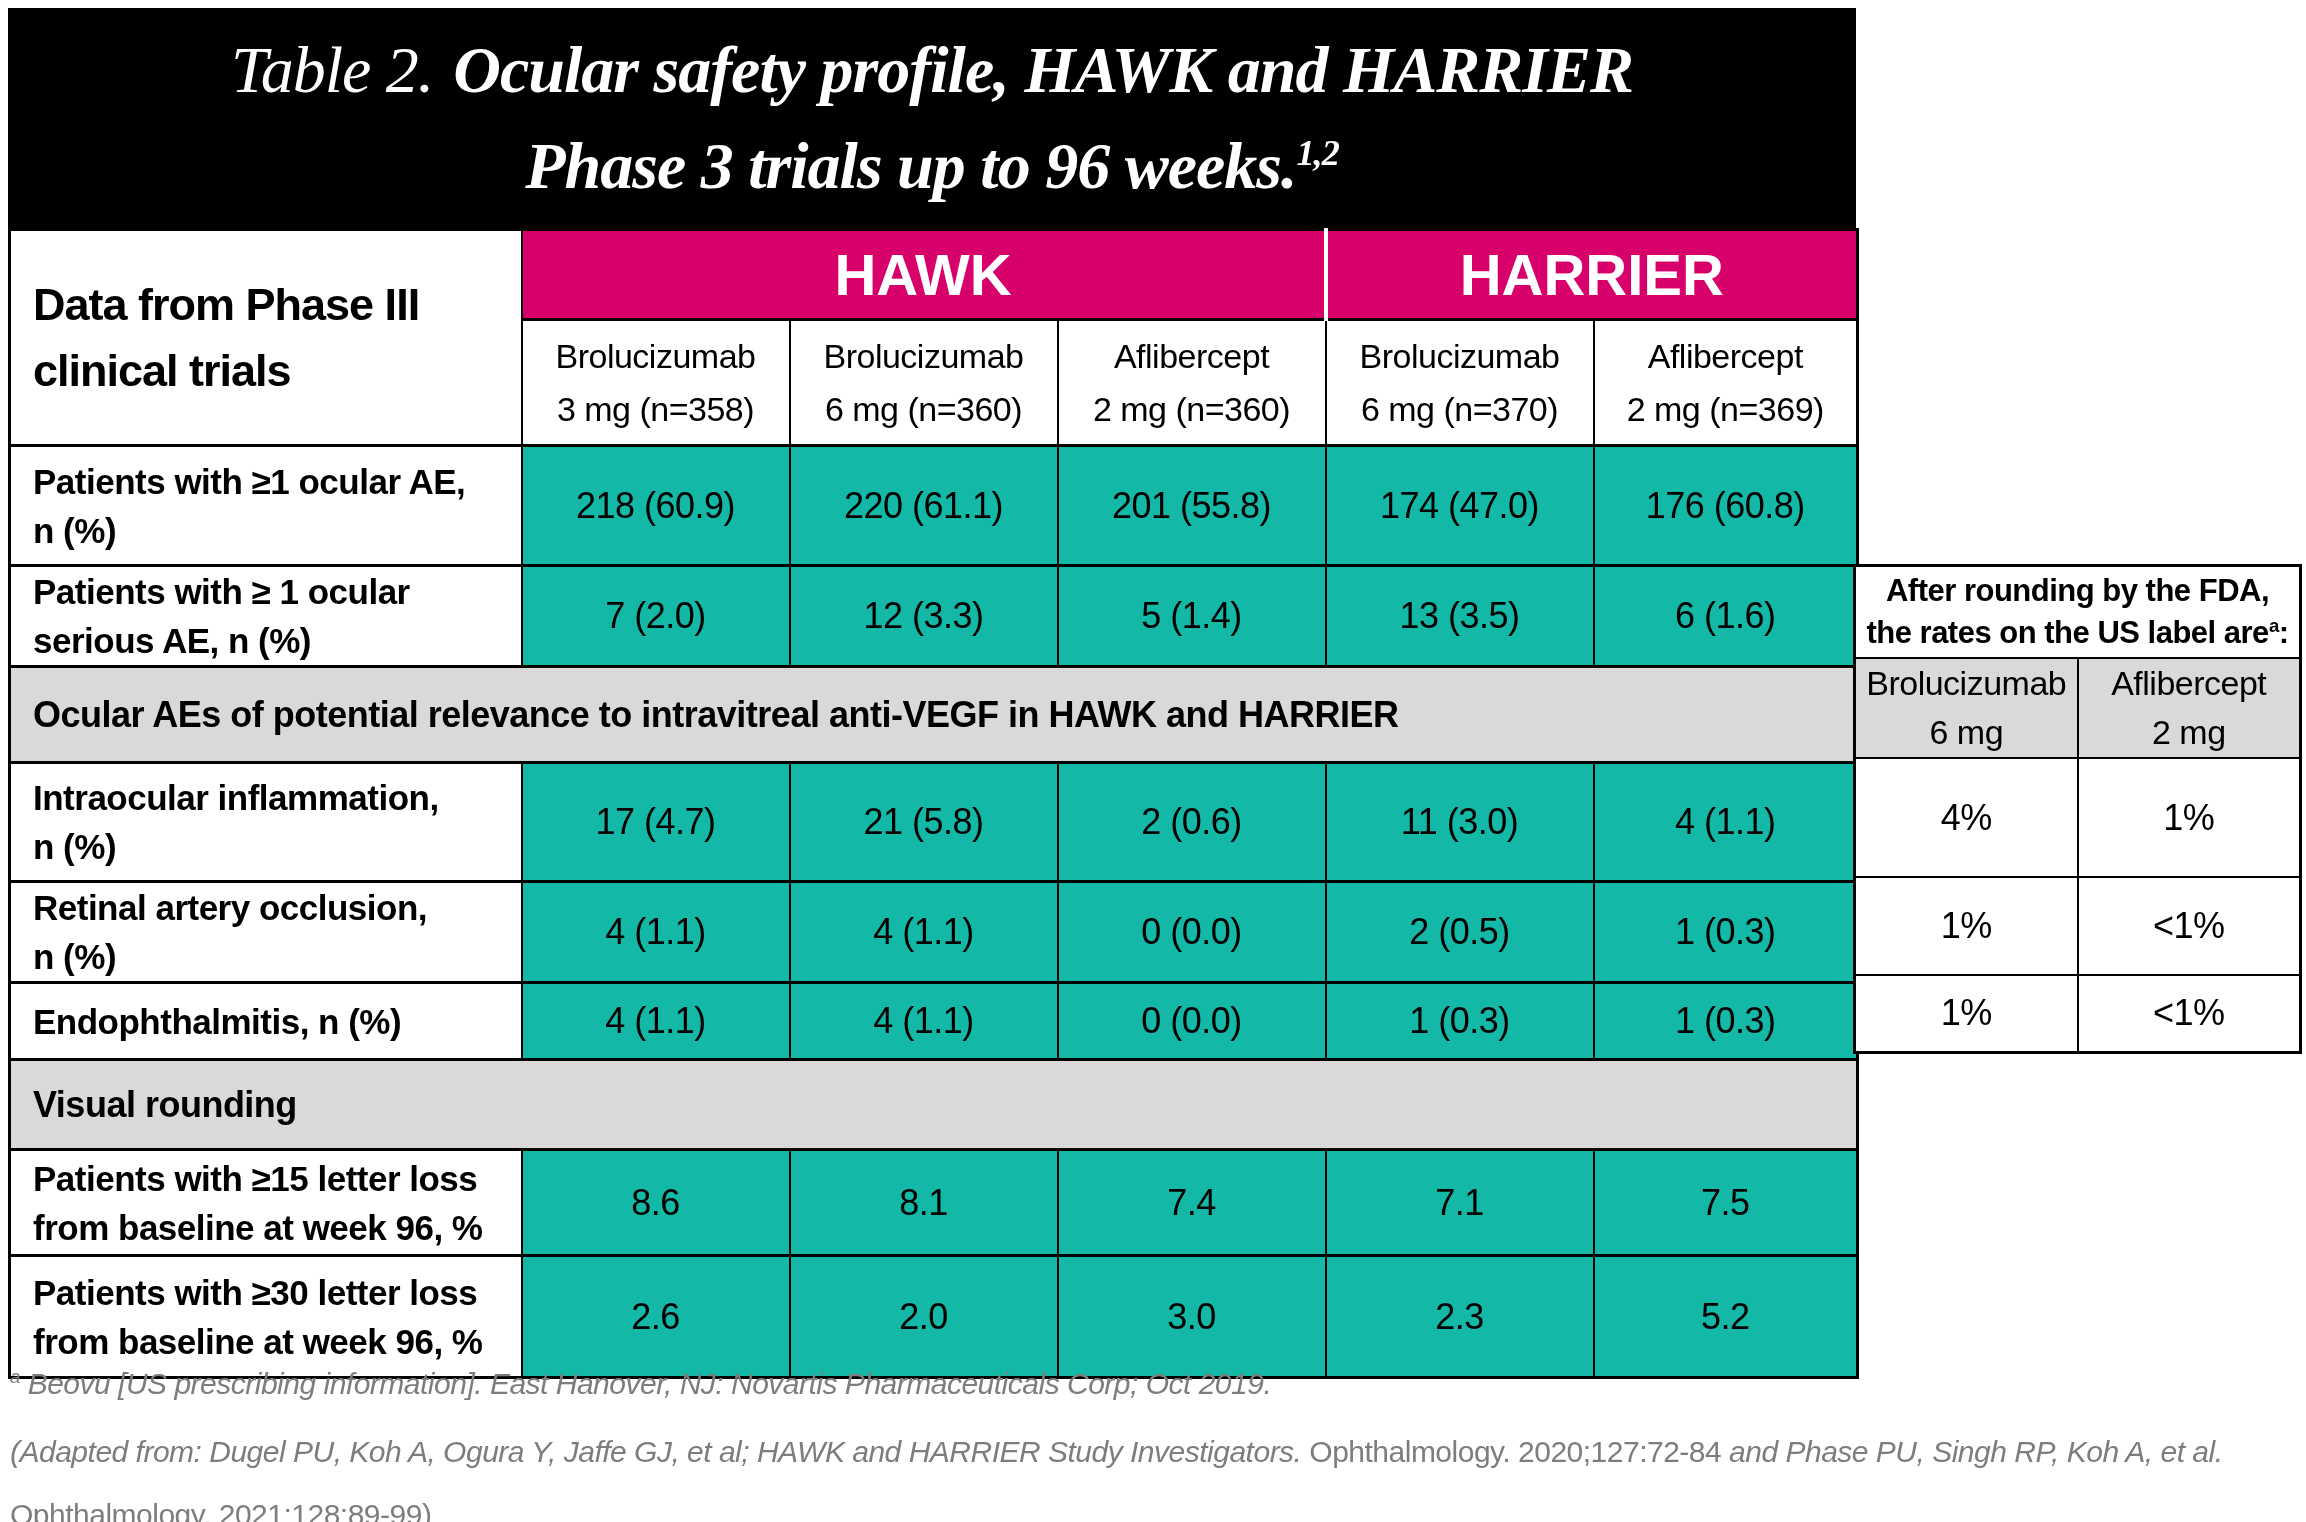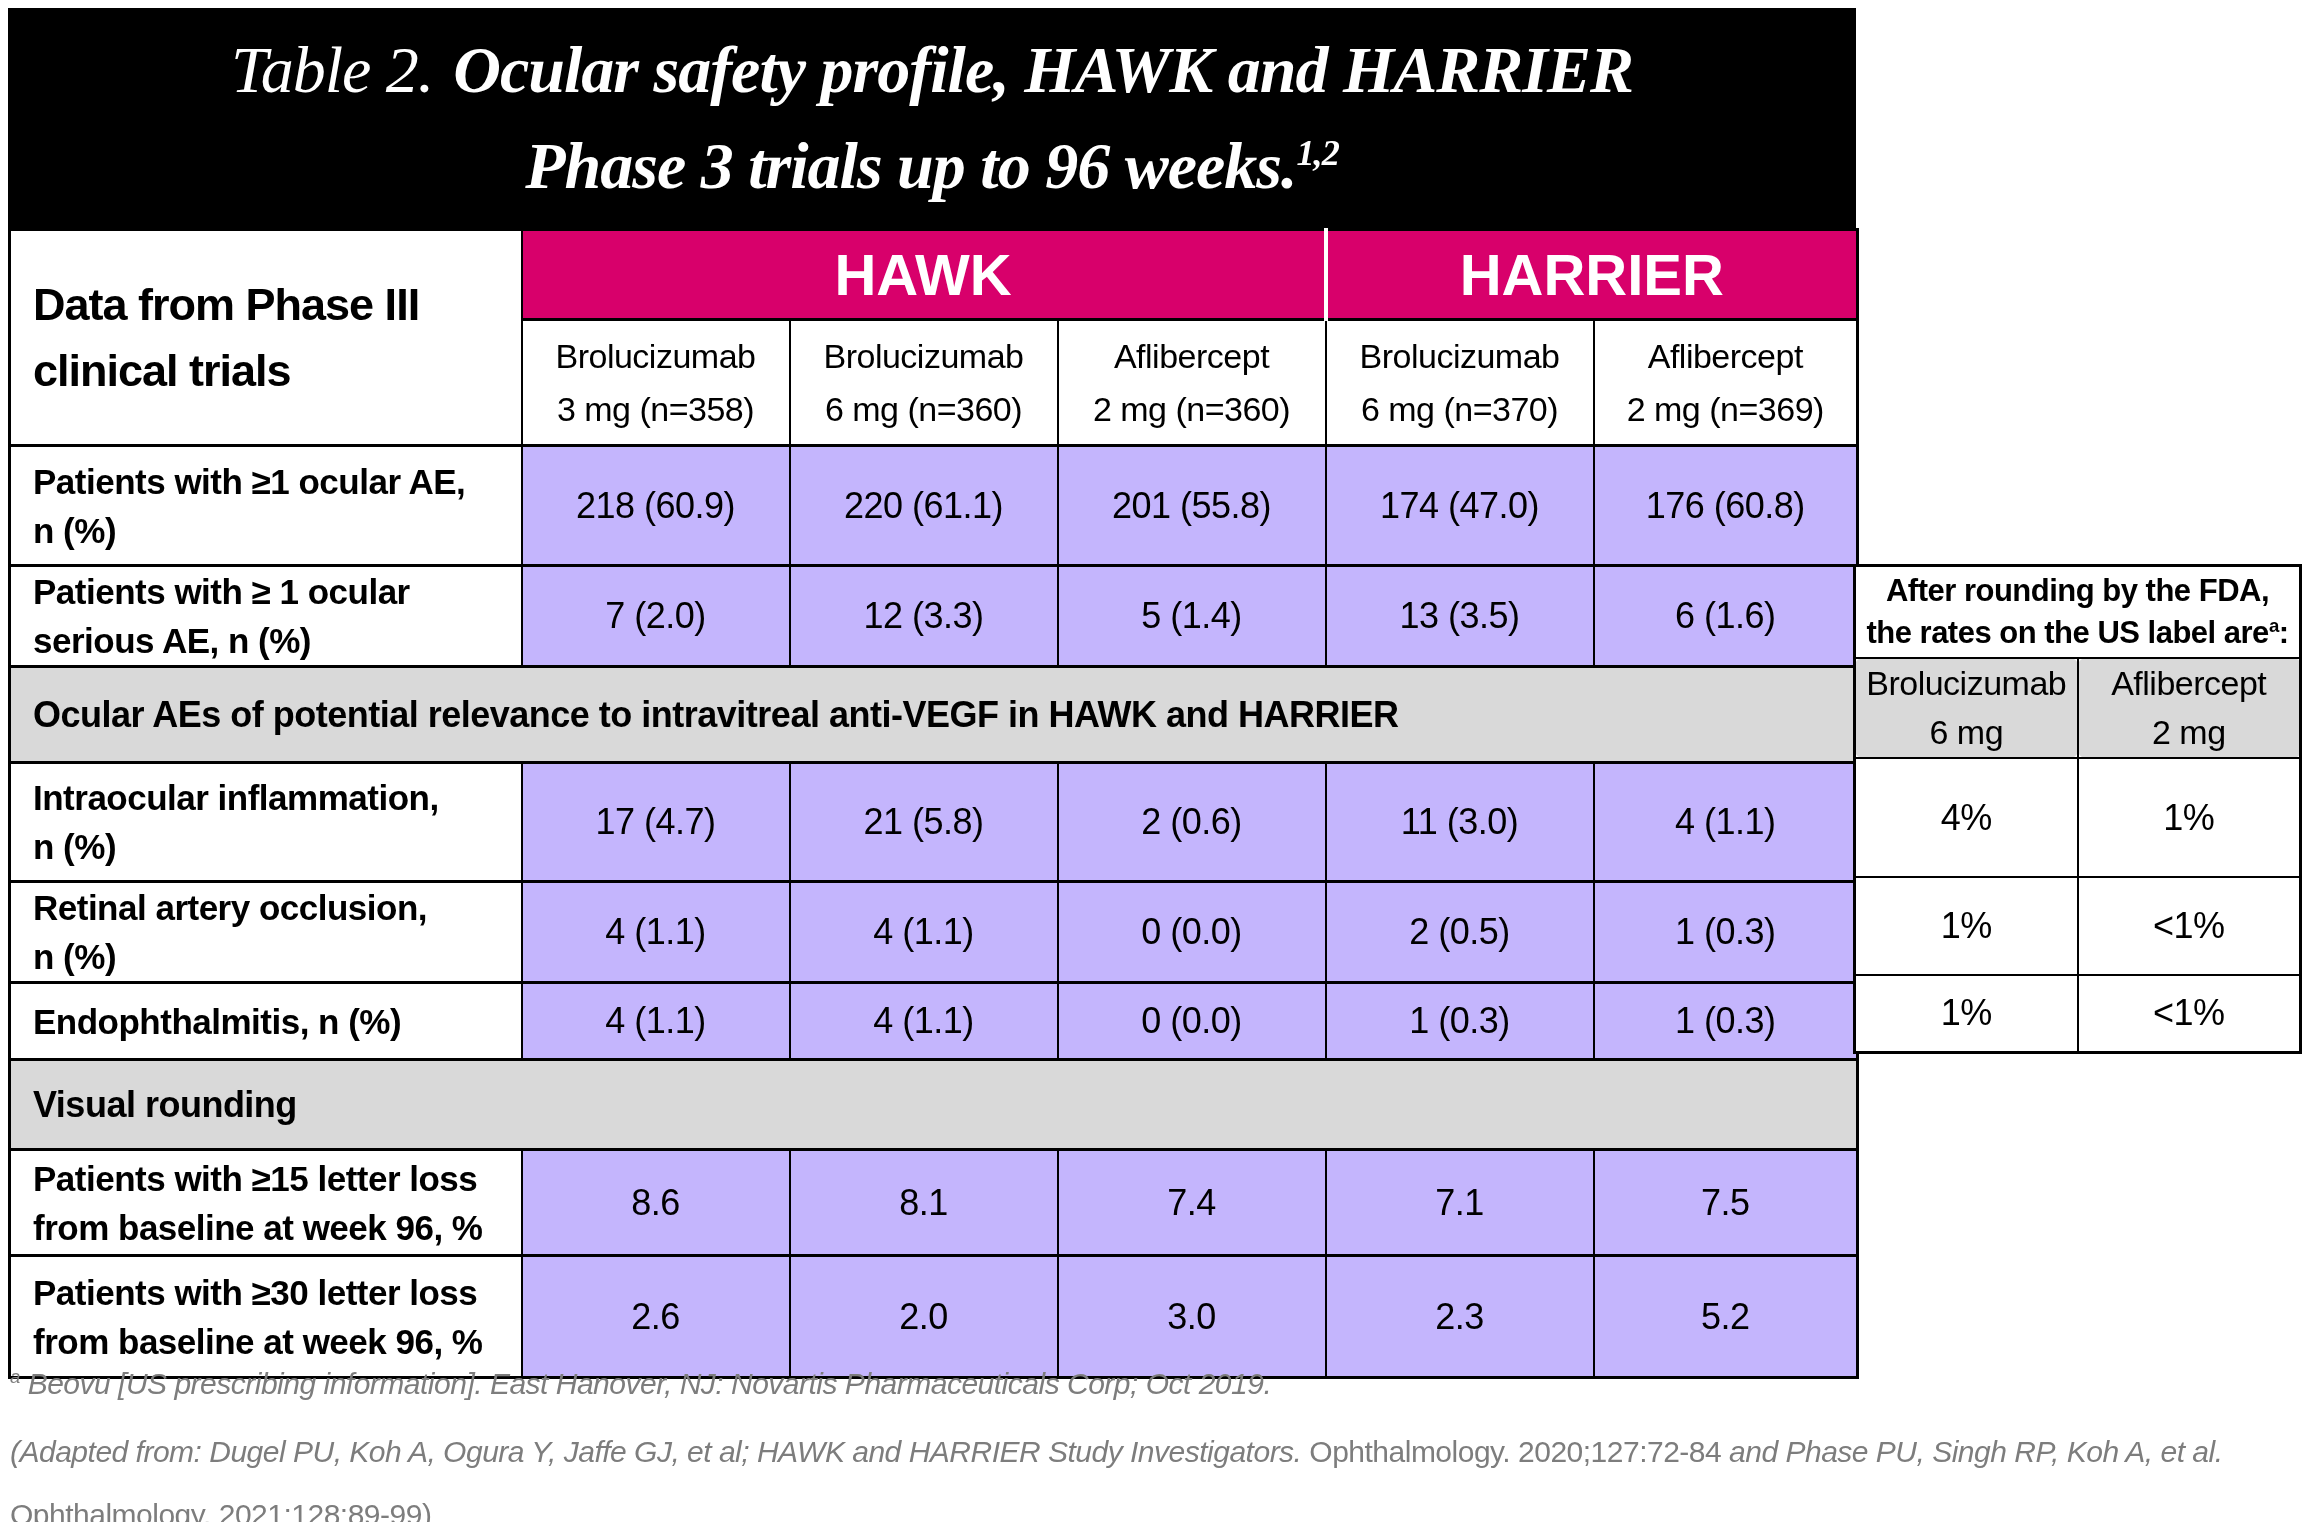--- a/index.html
+++ b/index.html
@@ -80,21 +80,21 @@
   .label-cell{
     font-size:35px;font-weight:700;letter-spacing:-0.5px;
     line-height:1.4;
     text-align:left;vertical-align:middle;
     padding:0 8px 0 22px !important;
     background:#fff;
   }
   .value-cell{
     font-size:36px;font-weight:400;letter-spacing:-0.5px;
     text-align:center;vertical-align:middle;
-    background:#c4b5fd;
+    background:#14b8a6;
   }
   .section-cell{
     background:var(--band-gray);
     font-size:36px;font-weight:700;letter-spacing:-0.5px;
     text-align:left;vertical-align:middle;
     padding:0 8px 0 22px !important;
   }
 
   .h90{height:90px;}  .h126{height:126px;} .h120{height:120px;}
   .h92{height:92px;}  .h96{height:96px;}   .h109{height:119px;}
@@ -116,21 +116,20 @@
     text-align:center;vertical-align:middle;line-height:1.35;
     padding:0 6px !important;
     background:#fff;
   }
   .fda-heading sup{font-size:0.6em;}
   .fda-arm{
     background:var(--band-gray);
     font-size:34px;font-weight:400;letter-spacing:-0.5px;
     text-align:center;vertical-align:middle;line-height:1.45;
     padding:0 6px !important;
-    border-radius:8px;
   }
   .fda-value{
     font-size:36px;font-weight:400;letter-spacing:-0.5px;
     text-align:center;vertical-align:middle;background:#fff;
   }
 
   
   .footnote{
     position:absolute;left:10px;width:2286px;
     color:var(--footnote-gray);

